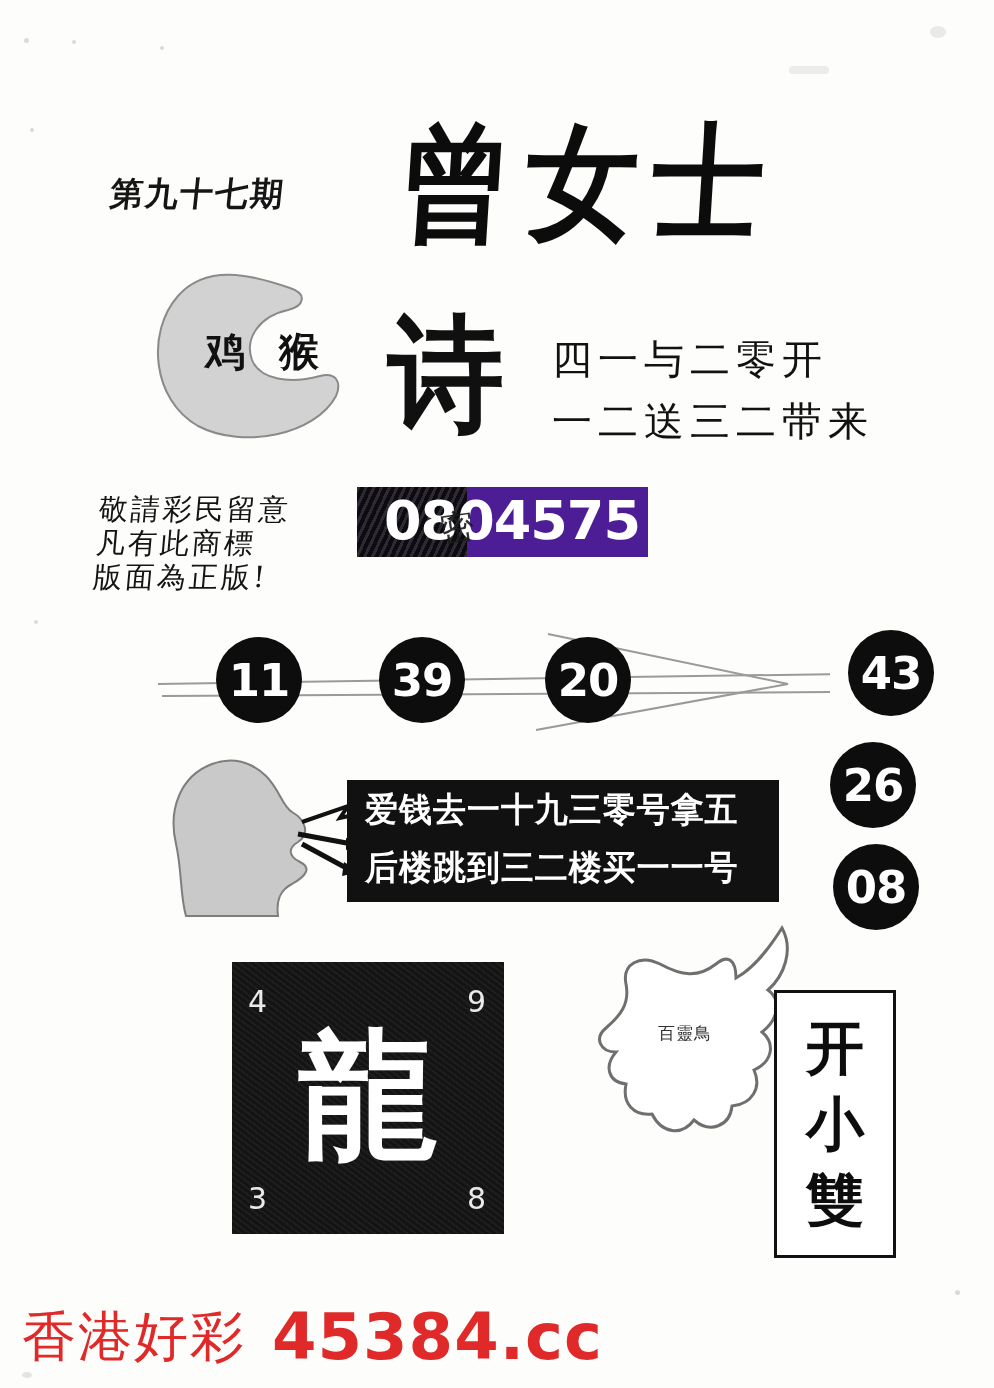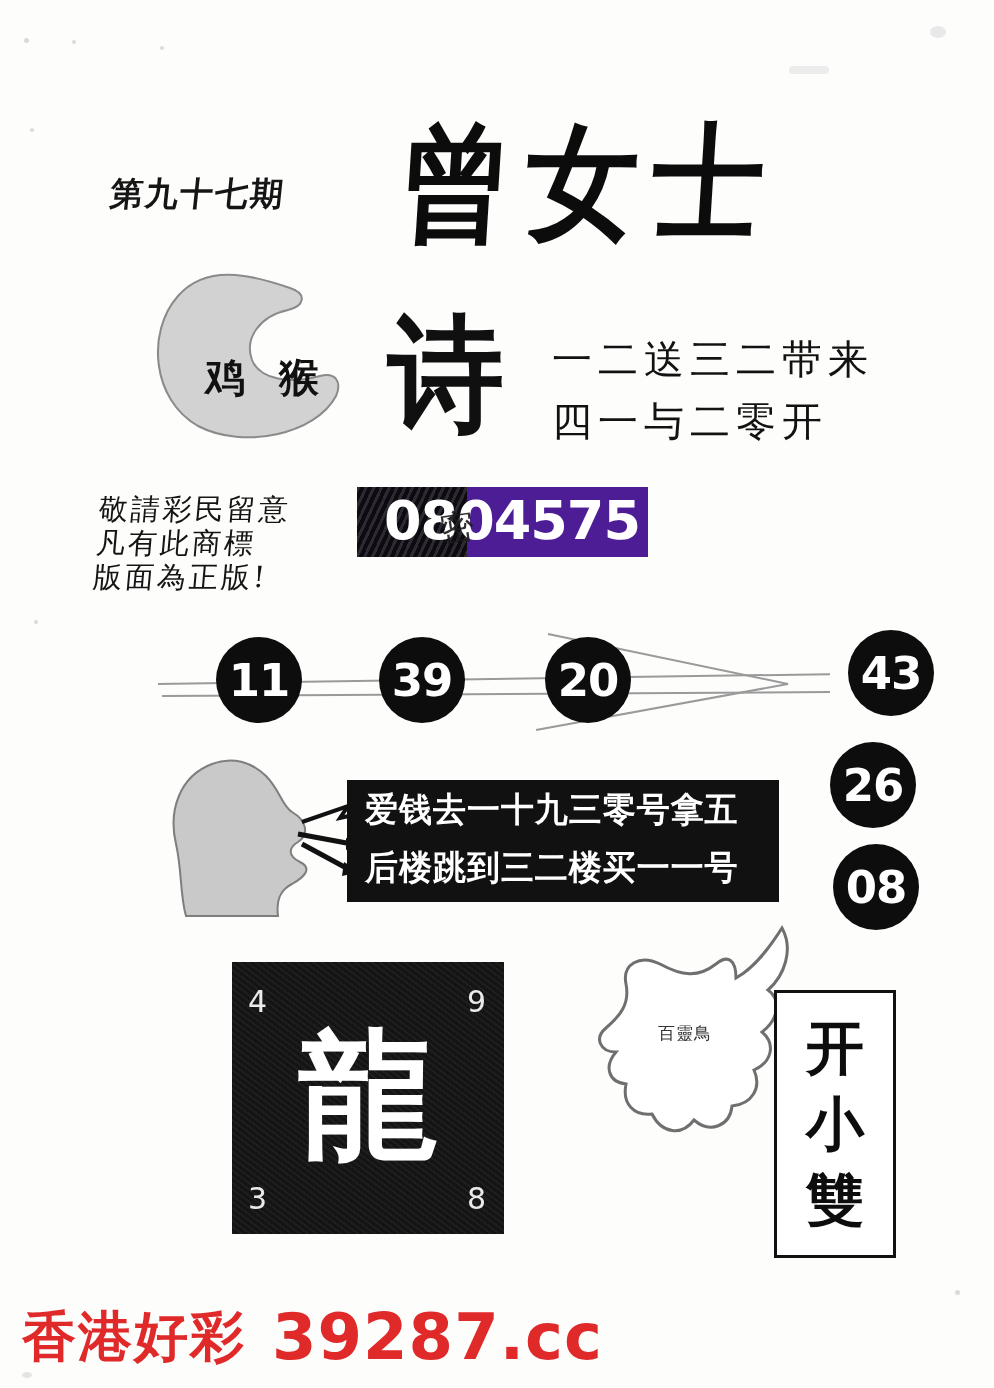--- a/index.html
+++ b/index.html
@@ -61,21 +61,21 @@
     position: absolute;
     left: 140px;
     top: 268px;
     width: 210px;
     height: 175px;
   }
   .zodiac-blob svg { display:block; }
   .zodiac-words {
     position: absolute;
     left: 205px;
-    top: 350px;
+    top: 324px;
     font-family: "DejaVu Serif", serif;
     font-size: 40px;
     font-weight: 700;
     letter-spacing: 10px;
     color: #111;
   }
 
   .poem-char {
     position: absolute;
     left: 383px;
@@ -289,21 +289,21 @@
     width: 994px;
     display: flex;
     align-items: center;
     gap: 26px;
     padding-left: 22px;
     box-sizing: border-box;
   }
   .footer-brand {
     font-family: "DejaVu Sans", sans-serif;
     font-size: 54px;
-    font-weight: 700;
+    font-weight: 400;
     color: #e02a2a;
     letter-spacing: 2px;
   }
   .footer-site {
     font-family: "DejaVu Sans", sans-serif;
     font-size: 64px;
     font-weight: 700;
     color: #e02a2a;
     letter-spacing: 1px;
   }
@@ -330,22 +330,22 @@
     <svg width="210" height="175" viewBox="0 0 210 175">
       <path d="M38 28 C6 64, 12 132, 58 158 C104 182, 176 166, 196 128 C202 114, 196 104, 180 108
                C150 116, 120 112, 112 92 C104 70, 120 48, 148 42 C164 38, 168 26, 150 20
                C110 6, 66 -4, 38 28 Z" fill="#d2d2d2" stroke="#8a8a8a" stroke-width="2"></path>
     </svg>
   </div>
   <div class="zodiac-words">鸡 猴</div>
 
   <div class="poem-char">诗</div>
   <div class="poem-lines">
+    <div>四一与二零开</div>
     <div>一二送三二带来</div>
-    <div>四一与二零开</div>
   </div>
 
   <div class="notice">
     <div>敬請彩民留意</div>
     <div>凡有此商標</div>
     <div>版面為正版!</div>
   </div>
 
   <div class="stamp-band">
     <div class="stamp-noise"></div>
@@ -412,16 +412,16 @@
   <div class="bird-label">百靈鳥</div>
 
   <div class="vbox">
     <span>开</span>
     <span>小</span>
     <span>雙</span>
   </div>
 
   <div class="footer">
     <div class="footer-brand">香港好彩</div>
-    <div class="footer-site">39287.cc</div>
+    <div class="footer-site">45384.cc</div>
   </div>
 
 </div>
 
 </body></html>

